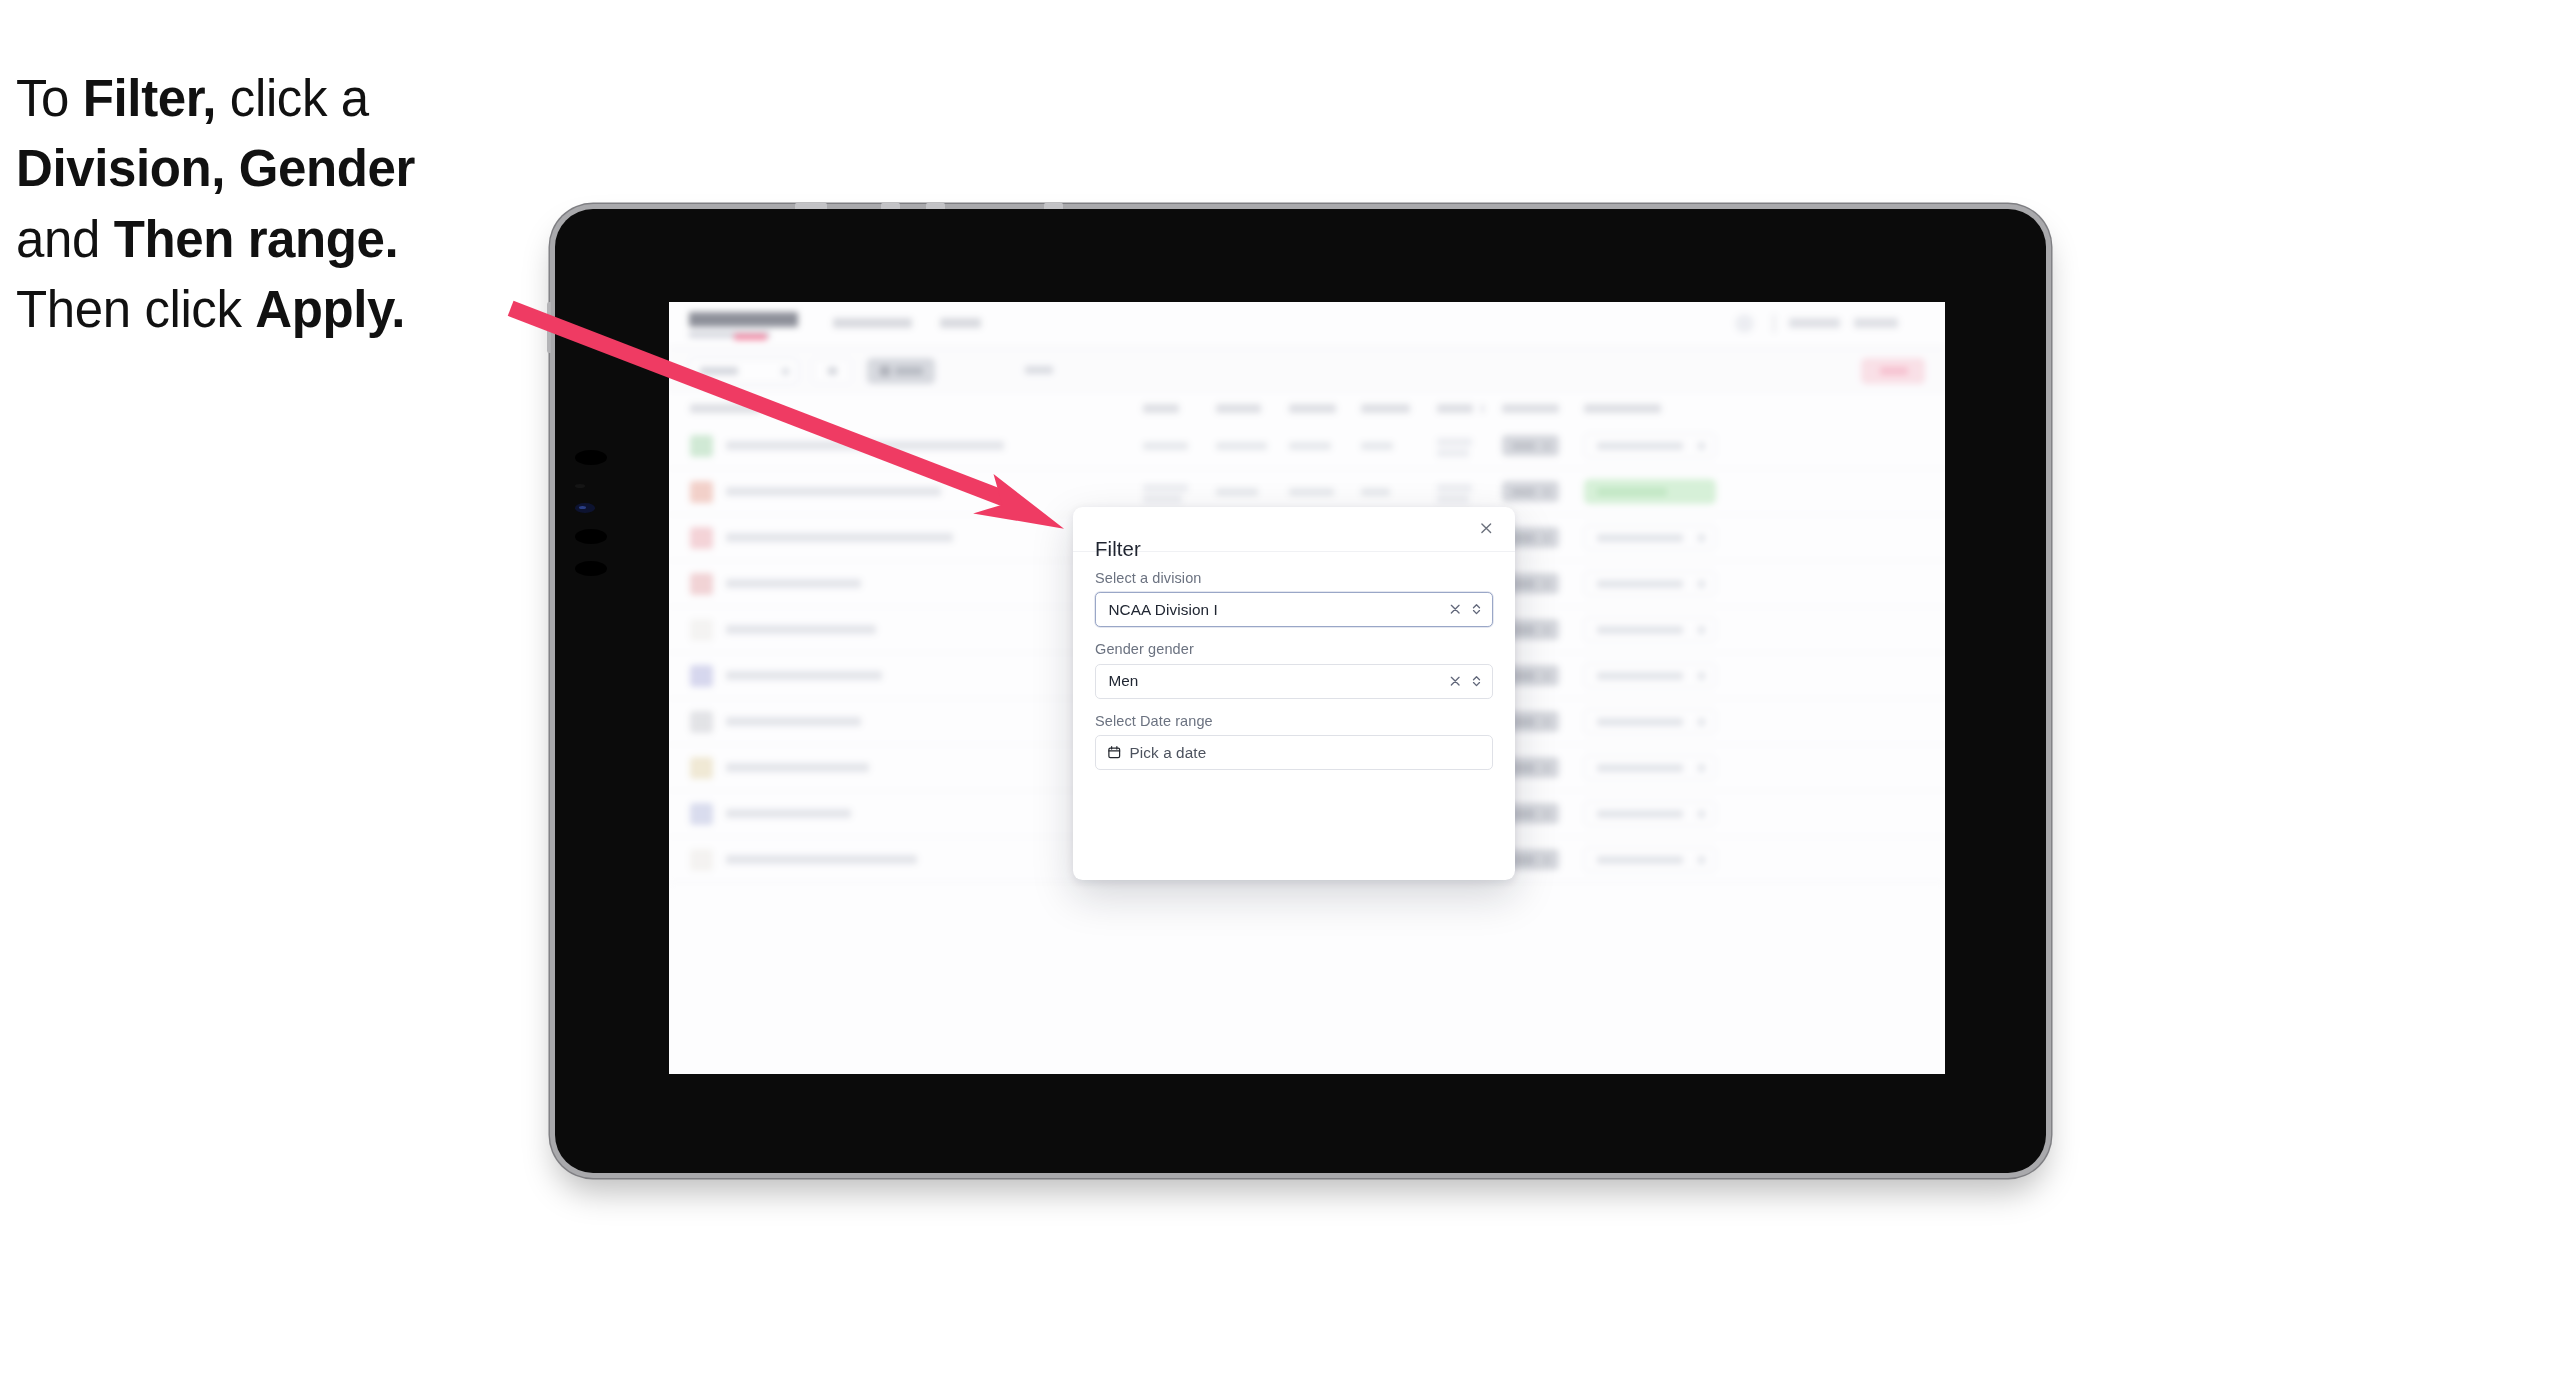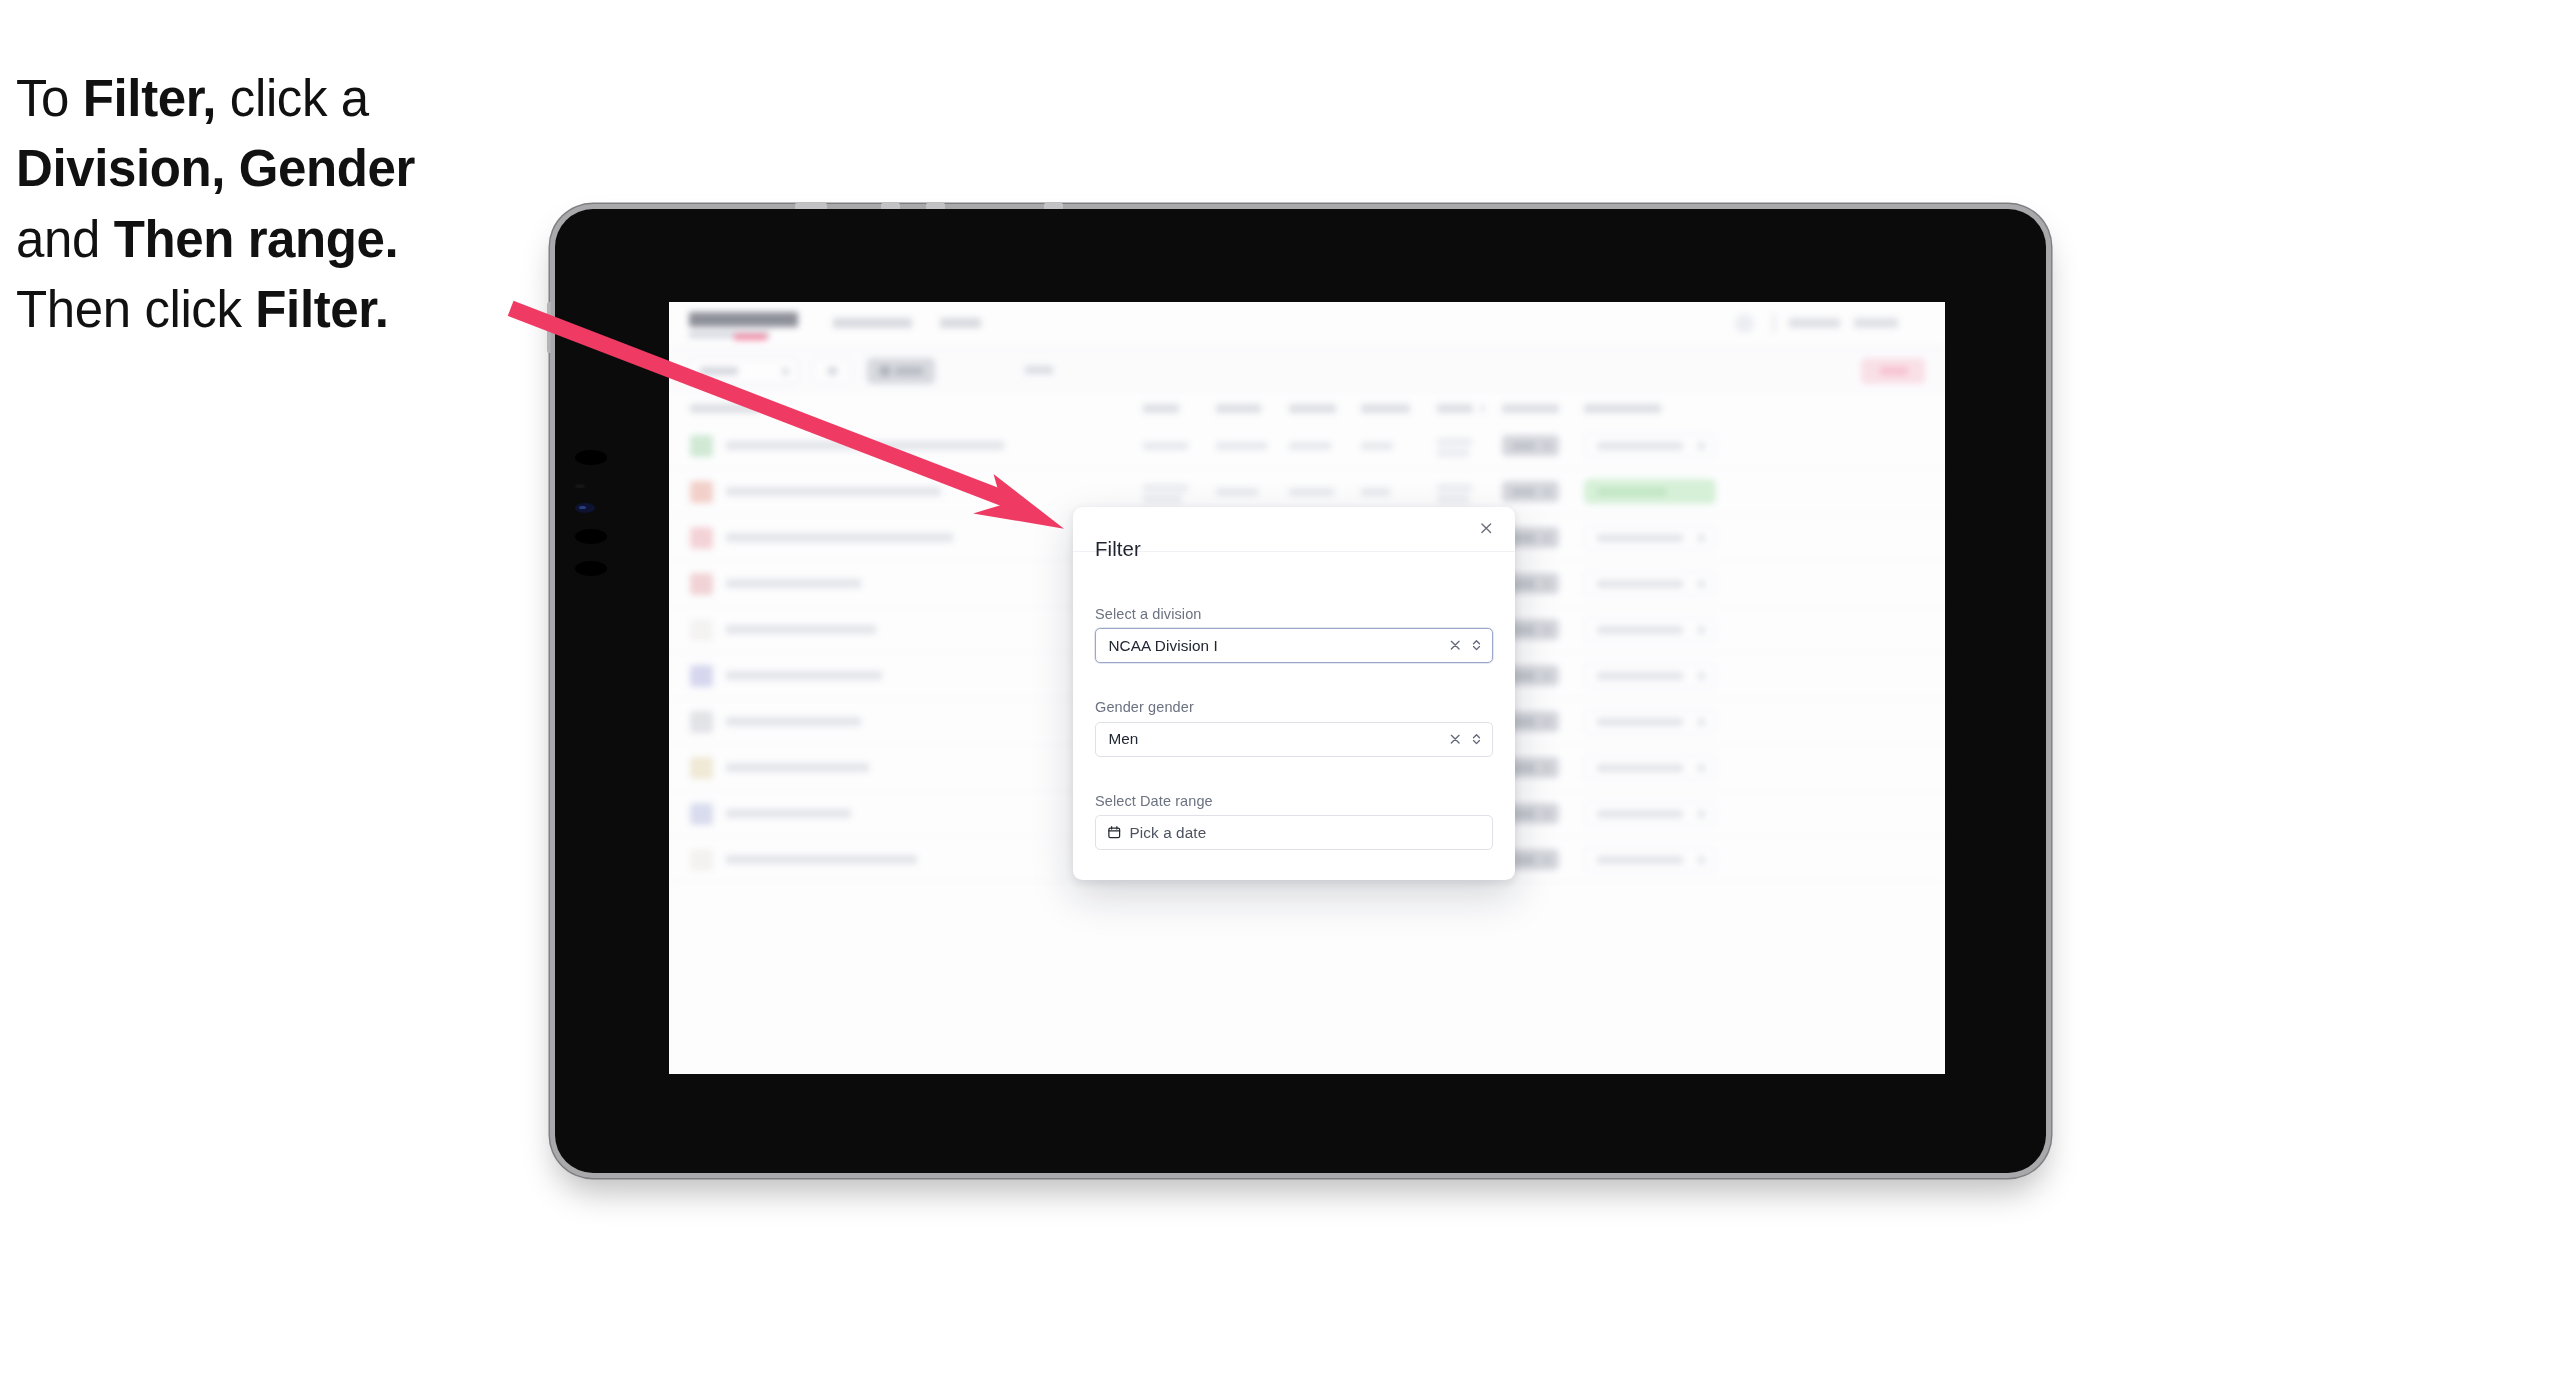--- a/index.html
+++ b/index.html
@@ -125,21 +125,21 @@
   }
   .m-head{ position:relative; height:45px; border-bottom:0.7px solid #f0f1f4;}
   .m-title{ position:absolute; left:22px; top:31px; font-size:20.4px; color:#1f2430;
             font-weight:400; letter-spacing:0.1px;}
   .m-close{ position:absolute; right:16.7px; top:8.7px; width:25px; height:25px;
             display:flex; align-items:center; justify-content:center; cursor:pointer;}
   .m-close svg{ width:14.5px; height:14.5px; stroke:#6a6f7b; stroke-width:1.9; fill:none;
                 stroke-linecap:round;}
   .m-body{ padding:17.5px 22px 0 22px;}
   .f-label{ font-size:14.5px; color:#6b7280; margin-bottom:6.5px; letter-spacing:0.1px;}
-  .f-group{ margin-bottom:14px;margin-top:36px;}
+  .f-group{ margin-bottom:14px;}
   .f-ctl{ position:relative; height:35px; background:#fff; border:0.7px solid #dfe1e7;
           border-radius:5.1px; display:flex; align-items:center; }
   .f-ctl.focused{ border-color:#9aa7c7; box-shadow:0 0 0 0.7px rgba(154,167,199,.35);}
   .f-val{ font-size:15.3px; color:#202632; padding-left:12.4px; letter-spacing:0.1px;}
   .f-ph{ font-size:15.3px; color:#4c525e; letter-spacing:0.1px;}
   .f-icons{ position:absolute; right:10.2px; display:flex; align-items:center; gap:9.5px;}
   .f-icons svg{ stroke:#61677a; fill:none; stroke-width:1.8; stroke-linecap:round;
                 stroke-linejoin:round;}
   .ic-x{ width:12.4px; height:12.4px;} .ic-ud{ width:11px; height:12.4px;}
   .cal{ margin-left:11px; margin-right:8px; width:14.5px; height:14.5px;
@@ -158,21 +158,21 @@
   #arrow{ position:absolute; left:0; top:0; width:2576px; height:1386px;
           pointer-events:none; }
 </style>
 </head>
 <body>
 
 <div id="caption">
   <span class="ln"><span>To </span><b>Filter,</b><span> click a</span></span>
   <span class="ln"><b>Division, Gender</b></span>
   <span class="ln"><span>and </span><b>Then range.</b></span>
-  <span class="ln"><span>Then click </span><b>Filter.</b></span>
+  <span class="ln"><span>Then click </span><b>Apply.</b></span>
 </div>
 
 <div id="device">
   <div class="nub n1"></div>
   <div class="nub n2"></div>
   <div class="nub n3"></div>
   <div class="nub n4"></div>
   <div class="side s1"></div>
   <div class="dot d1"></div>
   <div class="dot d2"></div>

